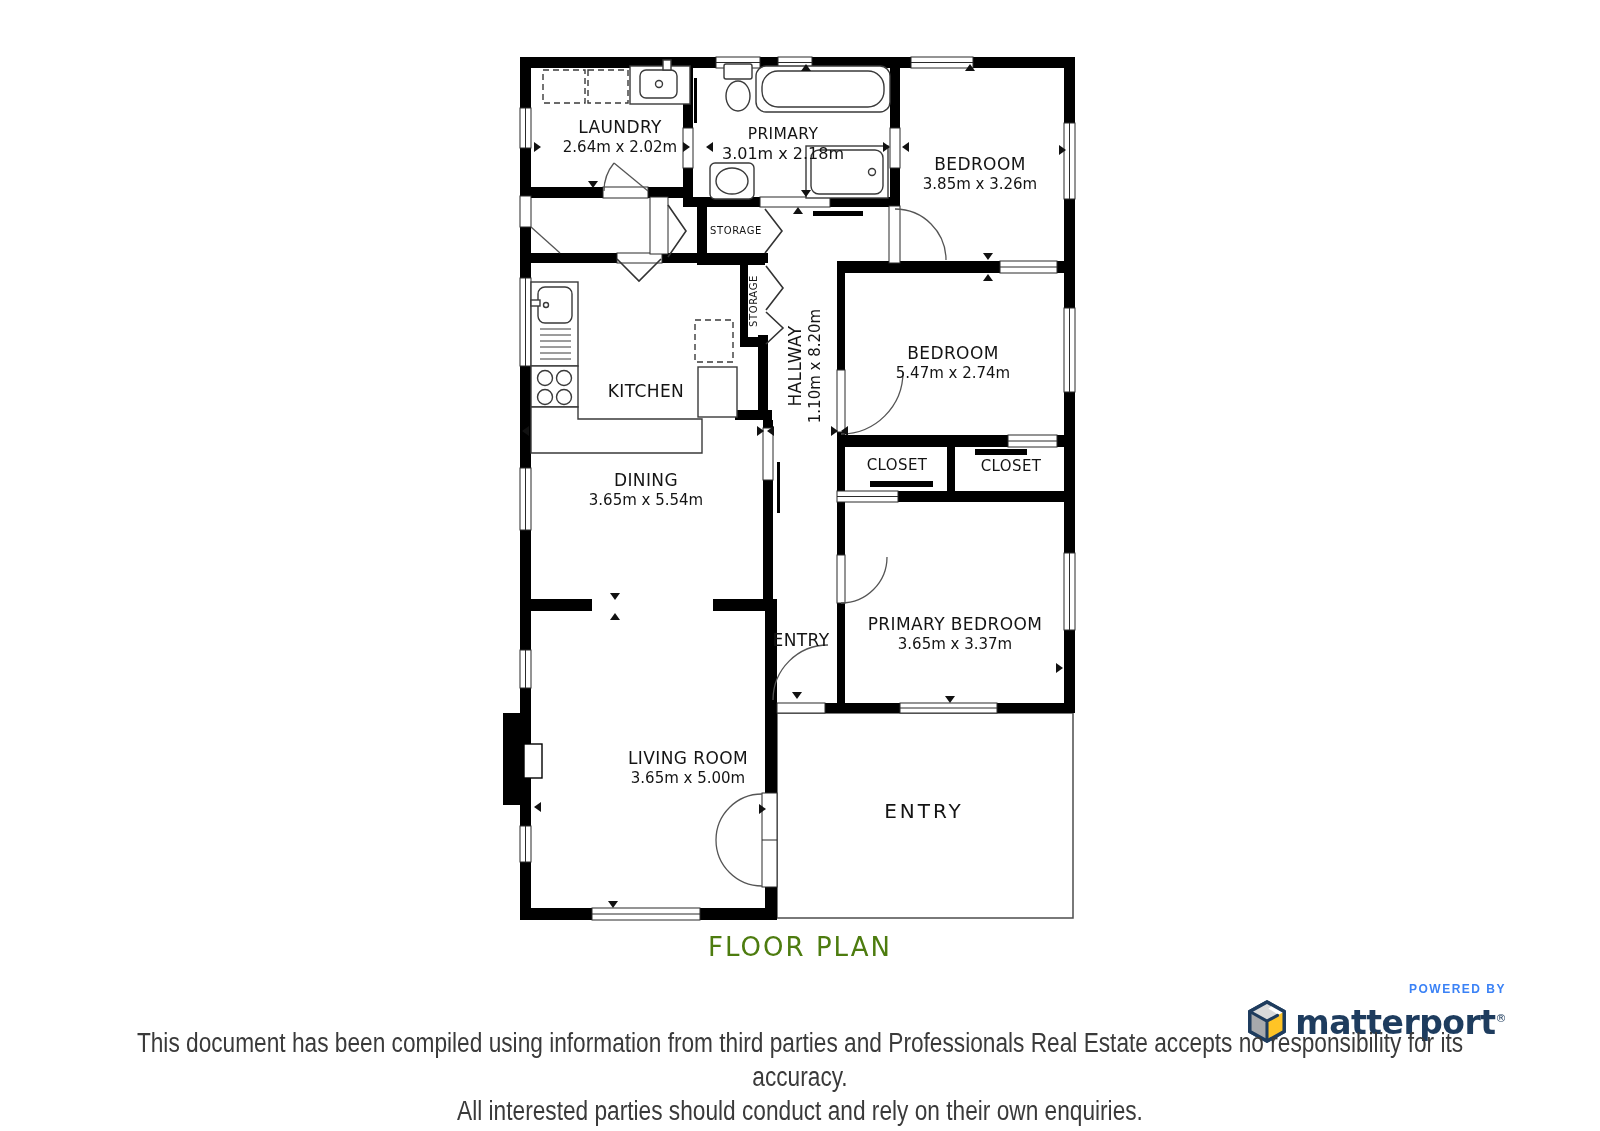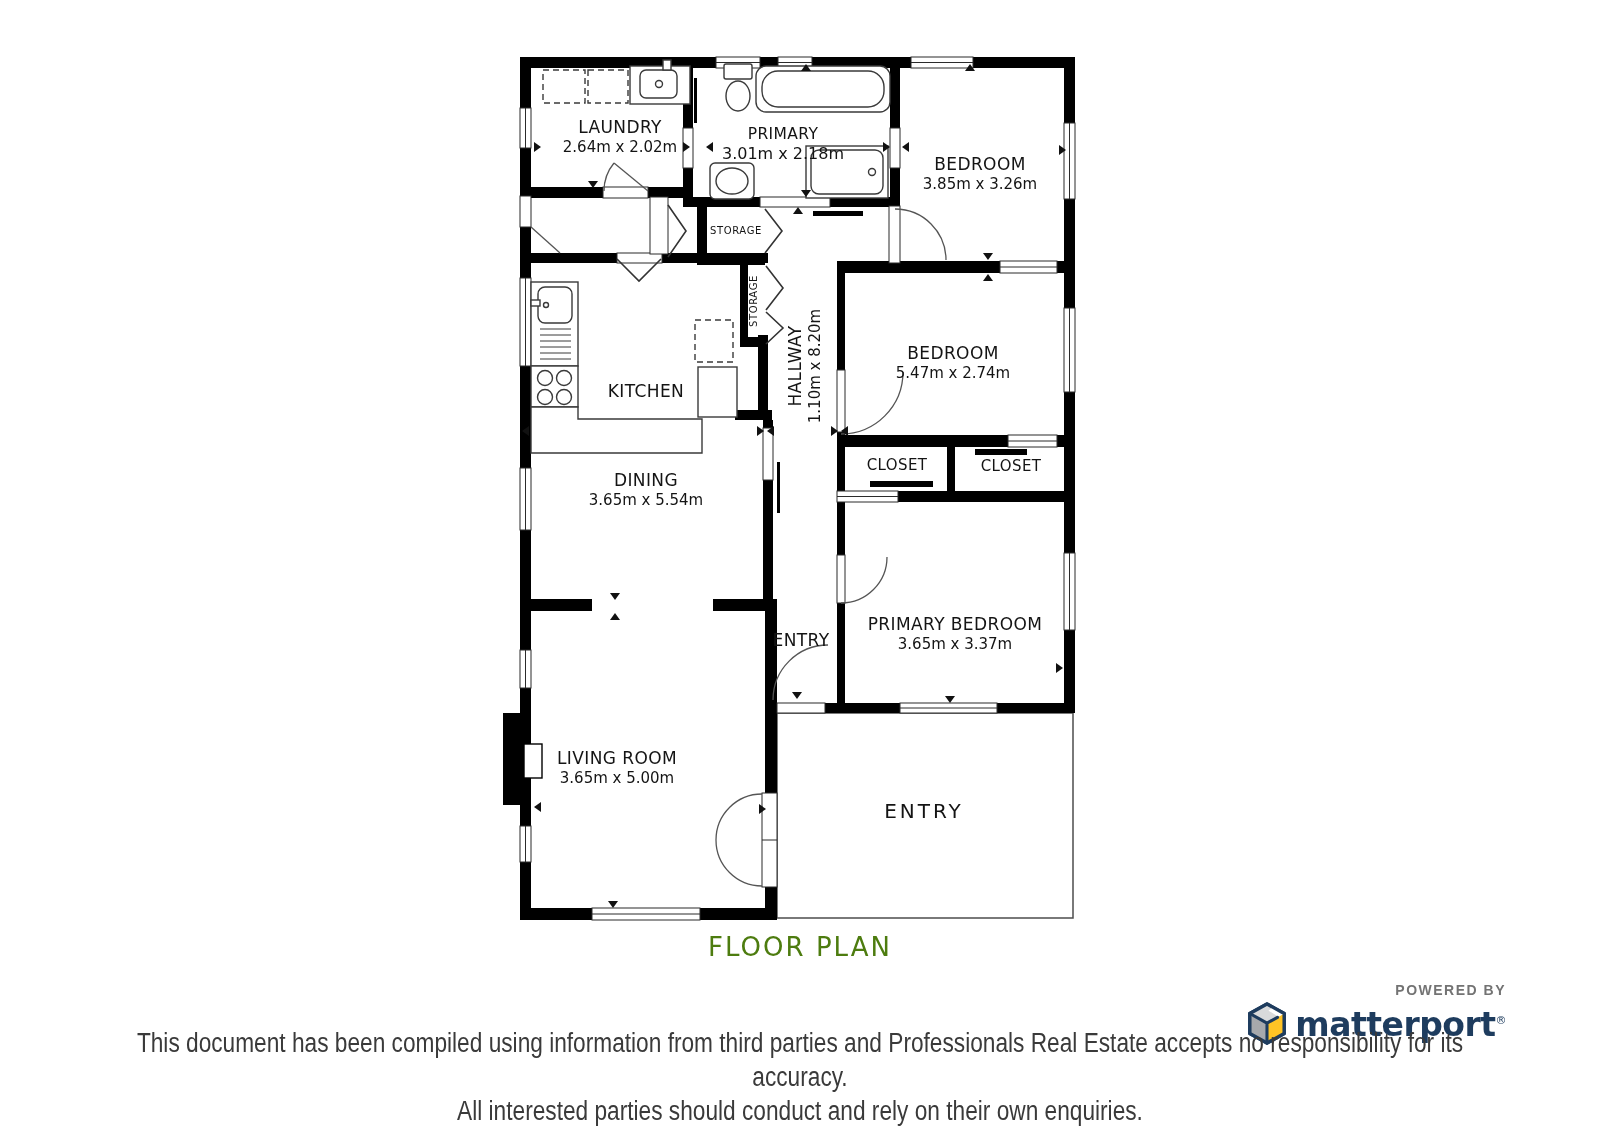--- a/index.html
+++ b/index.html
@@ -13,21 +13,21 @@
   .rdims{font-size:15px;margin-top:2px;}
   .sm .rname{font-size:15.5px;}
   .sm .rdims{font-size:16px;}
   .tiny{font-size:10px;letter-spacing:.6px;}
   .closet{font-size:15px;letter-spacing:.4px;}
   .deckl{font-size:20px;letter-spacing:3px;}
   #plan-title{position:absolute;left:800px;top:947px;transform:translate(-50%,-50%);
       font-size:26px;letter-spacing:2px;color:#4d7c0f;}
   #brand{position:absolute;right:52px;top:982px;text-align:right;
       font-family:"Liberation Sans",sans-serif;}
-  #powered{font-weight:bold;font-size:14px;letter-spacing:1.5px;color:#737373;}
+  #powered{font-weight:bold;font-size:12px;letter-spacing:1.5px;color:#3b82f6;}
   #brandrow{display:flex;align-items:center;justify-content:flex-end;gap:7px;margin-top:3px;}
   #wordmark{font-family:"DejaVu Sans",sans-serif;font-weight:bold;font-size:33px;color:#1e3c5e;
       letter-spacing:-0.5px;line-height:1;}
   #wordmark sup{font-size:11px;font-weight:normal;}
   #disclaimer{position:absolute;left:0;width:1600px;top:1026px;text-align:center;
       font-family:"Liberation Sans",sans-serif;font-size:27px;color:#3a3a3a;
       line-height:34px;transform:scaleX(0.84);transform-origin:50% 50%;}
 </style>
 </head>
 <body>
@@ -271,21 +271,21 @@
   <div class="rname">PRIMARY BEDROOM</div>
   <div class="rdims">3.65m x 3.37m</div>
 </div>
 <div class="lbl" style="left:646px;top:391px">
   <div class="rname">KITCHEN</div>
 </div>
 <div class="lbl" style="left:646px;top:490px">
   <div class="rname">DINING</div>
   <div class="rdims">3.65m x 5.54m</div>
 </div>
-<div class="lbl" style="left:617px;top:768px">
+<div class="lbl" style="left:688px;top:768px">
   <div class="rname">LIVING ROOM</div>
   <div class="rdims">3.65m x 5.00m</div>
 </div>
 <div class="lbl rot" style="left:805px;top:366px">
   <div class="rname">HALLWAY</div>
   <div class="rdims">1.10m x 8.20m</div>
 </div>
 <div class="lbl" style="left:801px;top:640px">
   <div class="rname">ENTRY</div>
 </div>

